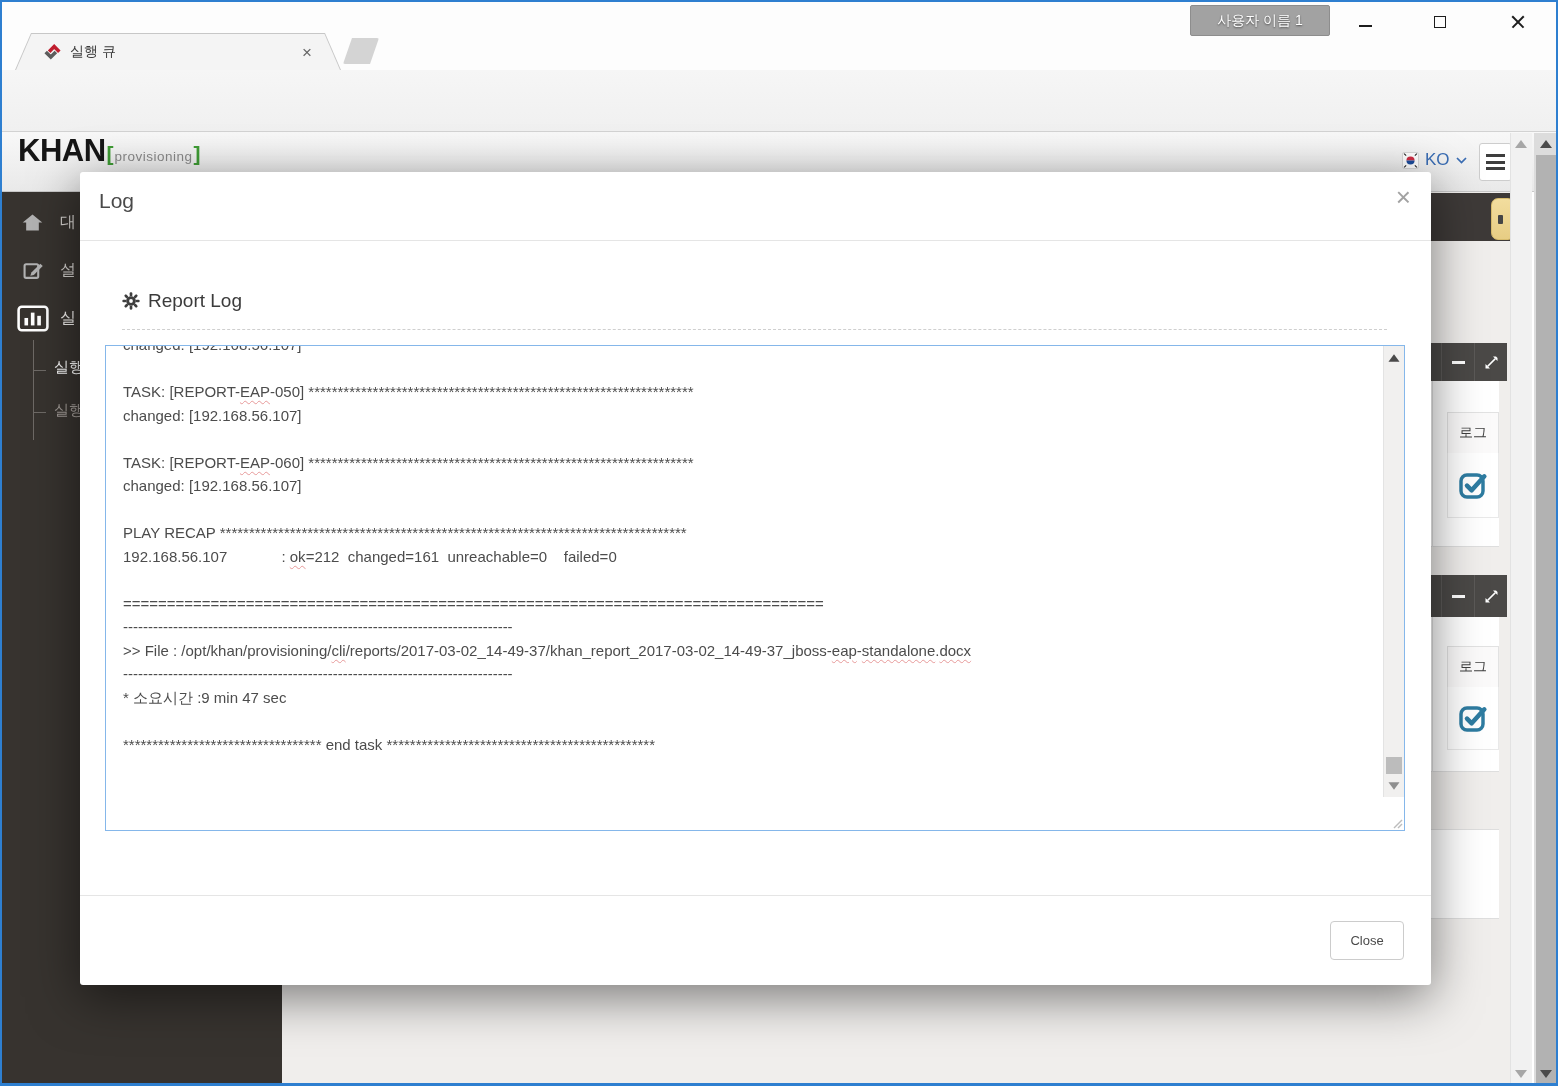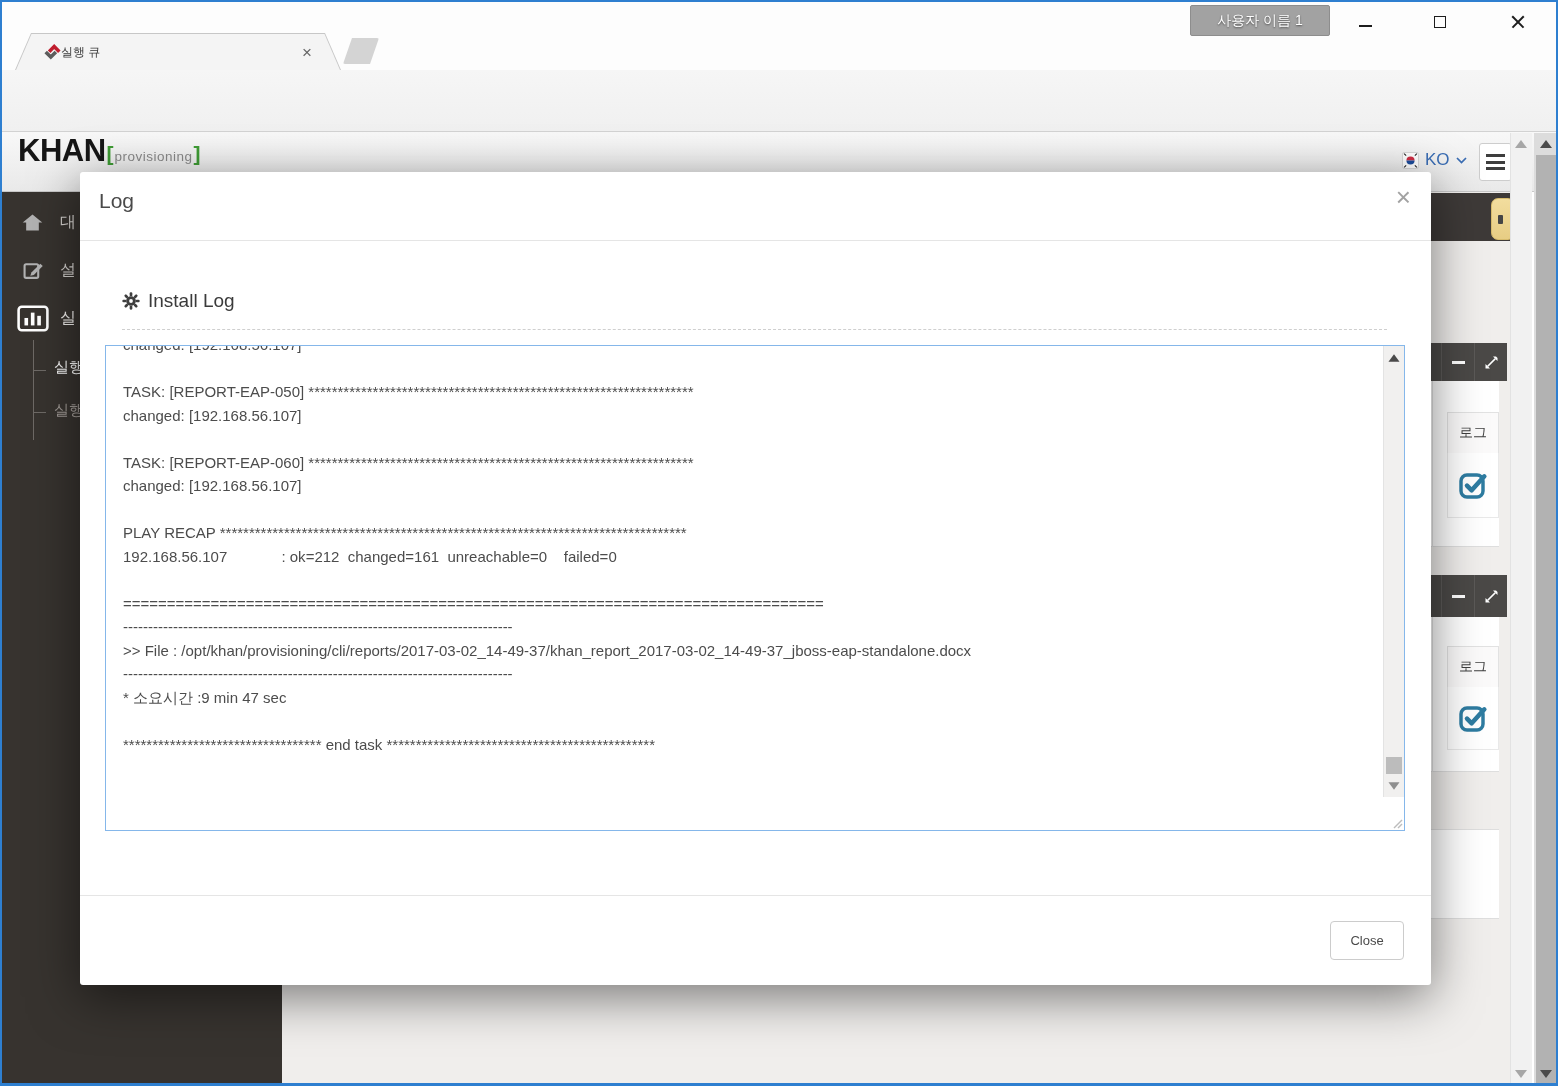--- a/index.html
+++ b/index.html
@@ -9,21 +9,21 @@
           border-left:2px solid #2e7fd0;border-right:2px solid #2e7fd0;border-top:2px solid #2e7fd0;border-bottom:3px solid #2e7fd0;}
   .abs{position:absolute;}
 
   
   .titlebar{position:absolute;left:0;top:0;width:100%;height:68px;background:#fdfdfd;}
   .tab-outer{position:absolute;left:13px;top:31px;width:326px;height:37px;background:#c7c7c7;
              clip-path:polygon(16px 0,calc(100% - 16px) 0,100% 100%,0 100%);}
   .tab-inner{position:absolute;left:1px;top:1px;width:324px;height:36px;background:#f4f4f4;
              clip-path:polygon(15.5px 0,calc(100% - 15.5px) 0,100% 100%,0 100%);
              display:flex;align-items:center;padding:0 26px 0 28px;}
-  .tab-title{font-size:12px;color:#3a3a3a;flex:1;white-space:nowrap;overflow:hidden;}
+  .tab-title{font-size:14px;color:#3a3a3a;flex:1;margin-left:9px;white-space:nowrap;overflow:hidden;}
   .tab-close{font-size:17px;color:#666;line-height:1;margin-right:2px;cursor:default;}
   .newtab{position:absolute;left:341px;top:36px;width:36px;height:26px;background:#d4d4d4;border-radius:2px;
           clip-path:polygon(9px 0,100% 0,calc(100% - 9px) 100%,0 100%);}
   .profile-badge{position:absolute;left:1188px;top:3px;width:140px;height:31px;background:#a2a2a2;border:1px solid #8d8d8d;
                  border-radius:2px;color:#fff;font-size:14px;display:flex;align-items:center;justify-content:center;
                  text-shadow:0 1px 2px rgba(0,0,0,.55);}
   .winbtn{position:absolute;top:0;width:48px;height:40px;display:flex;align-items:center;justify-content:center;}
   .wb-min-glyph{width:13px;border-top:2px solid #1d1d1d;margin-top:8px;}
   .wb-max-glyph{width:12px;height:12px;border:1.6px solid #1d1d1d;}
   .wb-close-glyph{position:relative;width:14px;height:14px;}
@@ -89,21 +89,21 @@
          box-shadow:0 12px 50px rgba(0,0,0,.5);z-index:50;}
   .modal-title{position:absolute;left:19px;top:17px;font-size:21px;color:#4a4a4a;}
   .modal-x{position:absolute;right:20px;top:12px;font-size:26px;color:#a2a2a2;line-height:1;font-weight:300;}
   .modal-hdiv{position:absolute;left:0;top:68px;width:100%;border-top:1px solid #e5e5e5;}
   .sect-head{position:absolute;left:42px;top:118px;display:flex;align-items:center;gap:8px;font-size:19px;color:#3b3b3b;}
   .dotted{position:absolute;left:42px;right:44px;top:157px;border-top:1px dashed #cfcfcf;}
   .logbox{position:absolute;left:25px;top:173px;width:1300px;height:486px;background:#fff;border:1px solid #85b7ea;}
   .logtext{position:absolute;left:0;top:0;right:24px;bottom:0;overflow:hidden;padding-left:17px;}
   .logtext-inner{margin-top:-13px;}
   .log-line{font-size:15px;line-height:23.5px;color:#4c4c4c;white-space:pre;}
-  .missp{text-decoration-style:wavy;text-decoration-color:#e79a9a;text-decoration-thickness:1px;text-underline-offset:3px;margin-top:22px;}
+  .missp{text-decoration:underline;text-decoration-style:wavy;text-decoration-color:#e79a9a;text-decoration-thickness:1px;text-underline-offset:3px;margin-top:22px;}
   .ta-sb{position:absolute;right:0;top:0;width:21px;height:451px;background:#f1f0ef;border-left:1px solid #e3e3e3;}
   .ta-sb .thumb{position:absolute;left:2px;top:411px;width:16px;height:17px;background:#bcbcbc;}
   .ta-resize{position:absolute;right:1px;bottom:1px;}
   .modal-fdiv{position:absolute;left:0;top:723px;width:100%;border-top:1px solid #e5e5e5;}
   .close-btn{position:absolute;right:27px;bottom:25px;width:74px;height:39px;background:#fff;border:1px solid #ccc;
              border-radius:4px;font-size:13px;color:#4a4a4a;display:flex;align-items:center;justify-content:center;}
 </style>
 </head>
 <body>
 
@@ -306,21 +306,21 @@
           <rect x="8.5" y="15.2" width="3" height="4.4" rx="1.2"></rect>
           <rect x="8.5" y="0.4" width="3" height="4.4" rx="1.2" transform="rotate(45 10 10)"></rect>
           <rect x="8.5" y="15.2" width="3" height="4.4" rx="1.2" transform="rotate(45 10 10)"></rect>
           <rect x="8.5" y="0.4" width="3" height="4.4" rx="1.2" transform="rotate(90 10 10)"></rect>
           <rect x="8.5" y="15.2" width="3" height="4.4" rx="1.2" transform="rotate(90 10 10)"></rect>
           <rect x="8.5" y="0.4" width="3" height="4.4" rx="1.2" transform="rotate(135 10 10)"></rect>
           <rect x="8.5" y="15.2" width="3" height="4.4" rx="1.2" transform="rotate(135 10 10)"></rect>
         </g>
         <circle cx="10" cy="10" r="2.1" fill="#fff"></circle>
       </svg>
-      <span>Install Log</span>
+      <span>Report Log</span>
     </div>
     <div class="dotted"></div>
 
     <div class="logbox">
       <div class="logtext">
         <div class="logtext-inner">
             <div class="log-line">changed: [192.168.56.107]</div>
             <div class="log-line">&nbsp;</div>
             <div class="log-line">TASK: [REPORT-<span class="missp">EAP</span>-050] ******************************************************************</div>
             <div class="log-line">changed: [192.168.56.107]</div>

